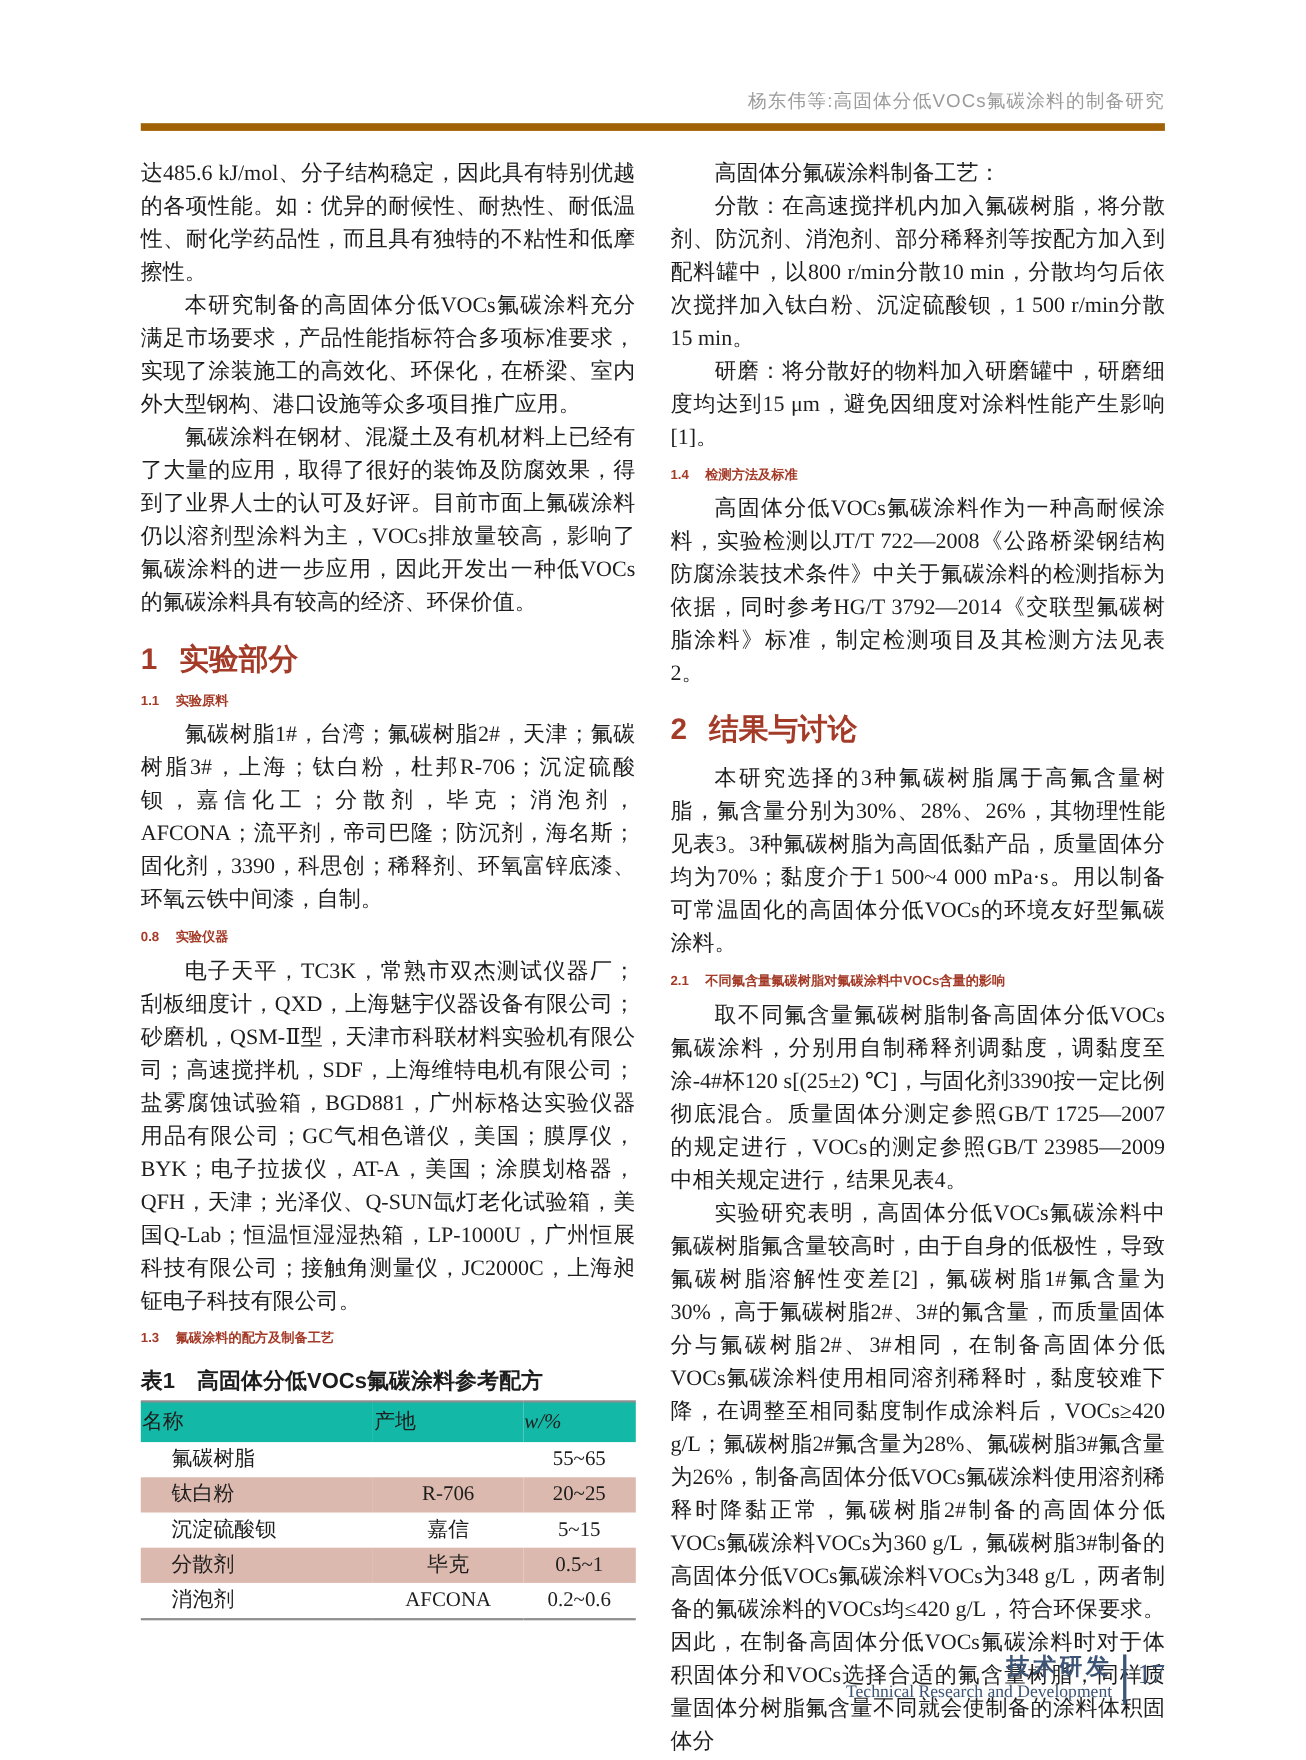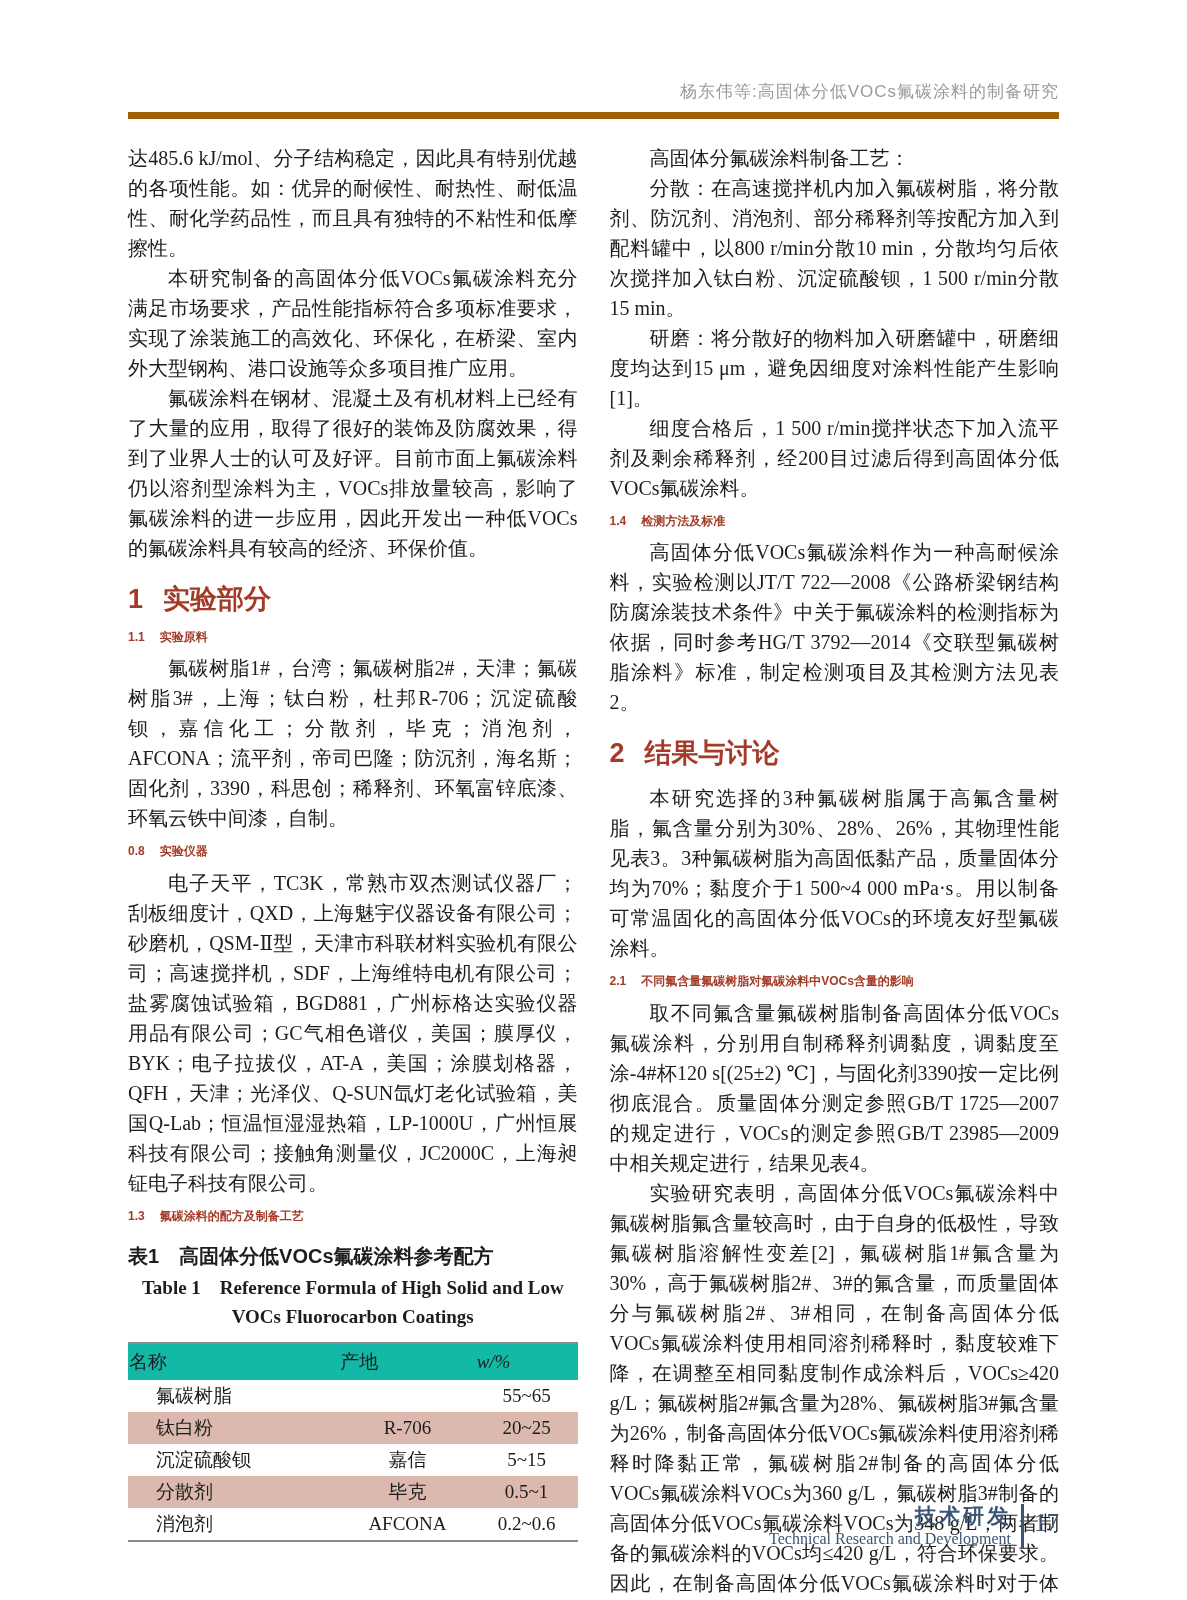--- a/index.html
+++ b/index.html
@@ -96,21 +96,20 @@
       </div>
       <p>电子天平，TC3K，常熟市双杰测试仪器厂；刮板细度计，QXD，上海魅宇仪器设备有限公司；砂磨机，QSM-Ⅱ型，天津市科联材料实验机有限公司；高速搅拌机，SDF，上海维特电机有限公司；盐雾腐蚀试验箱，BGD881，广州标格达实验仪器用品有限公司；GC气相色谱仪，美国；膜厚仪，BYK；电子拉拔仪，AT-A，美国；涂膜划格器，QFH，天津；光泽仪、Q-SUN氙灯老化试验箱，美国Q-Lab；恒温恒湿湿热箱，LP-1000U，广州恒展科技有限公司；接触角测量仪，JC2000C，上海昶钲电子科技有限公司。</p>
 
       <div class="sec-h2">
         <span class="sec-num">1.3</span>
         <span class="sec-title">氟碳涂料的配方及制备工艺</span>
       </div>
 
       <div class="table-block">
         <div class="tbl-caption-zh">表1　高固体分低VOCs氟碳涂料参考配方</div>
-        <div class="tbl-caption-en">Table 1　Reference Formula of High Solid and Low VOCs Fluorocarbon Coatings</div>
         <table class="formula">
           <thead>
             <tr>
               <th>名称</th>
               <th>产地</th>
               <th class="italic">w/%</th>
             </tr>
           </thead>
           <tbody>
             <tr>
@@ -141,21 +140,20 @@
 
           </tbody>
         </table>
       </div>
     </div>
 
     <div class="col">
       <p>高固体分氟碳涂料制备工艺：</p>
       <p>分散：在高速搅拌机内加入氟碳树脂，将分散剂、防沉剂、消泡剂、部分稀释剂等按配方加入到配料罐中，以800 r/min分散10 min，分散均匀后依次搅拌加入钛白粉、沉淀硫酸钡，1 500 r/min分散15 min。</p>
       <p>研磨：将分散好的物料加入研磨罐中，研磨细度均达到15 μm，避免因细度对涂料性能产生影响[1]。</p>
-      <p>细度合格后，1 500 r/min搅拌状态下加入流平剂及剩余稀释剂，经200目过滤后得到高固体分低VOCs氟碳涂料。</p>
 
       <div class="sec-h2">
         <span class="sec-num">1.4</span>
         <span class="sec-title">检测方法及标准</span>
       </div>
       <p>高固体分低VOCs氟碳涂料作为一种高耐候涂料，实验检测以JT/T 722—2008《公路桥梁钢结构防腐涂装技术条件》中关于氟碳涂料的检测指标为依据，同时参考HG/T 3792—2014《交联型氟碳树脂涂料》标准，制定检测项目及其检测方法见表2。</p>
 
       <div class="sec-h1">
         <span class="sec-num">2</span>
         <span class="sec-title">结果与讨论</span>

